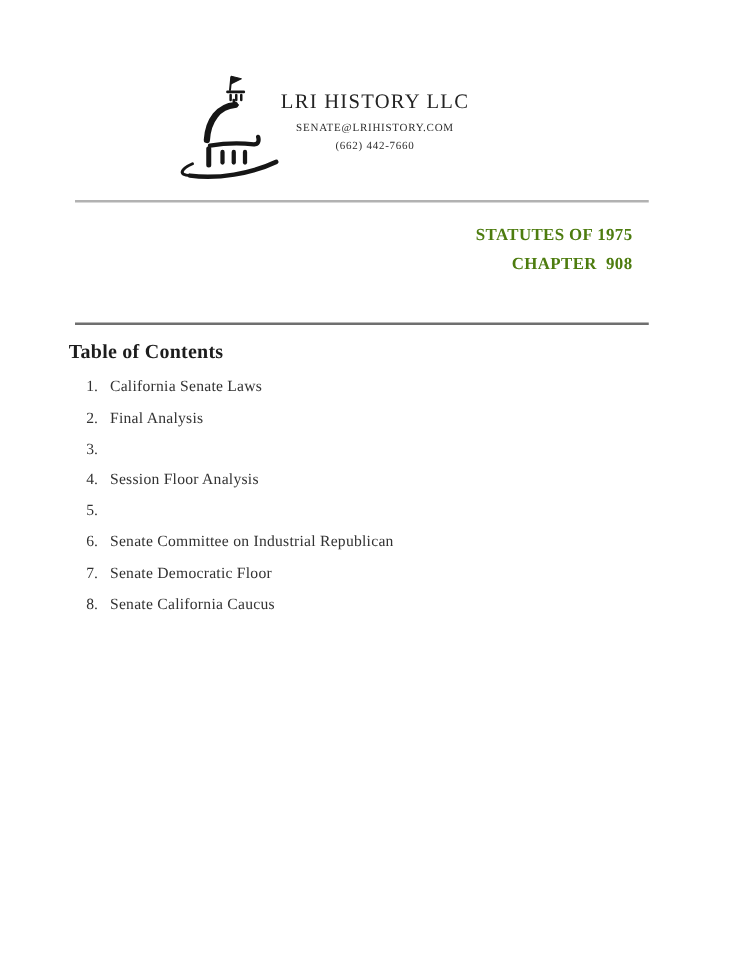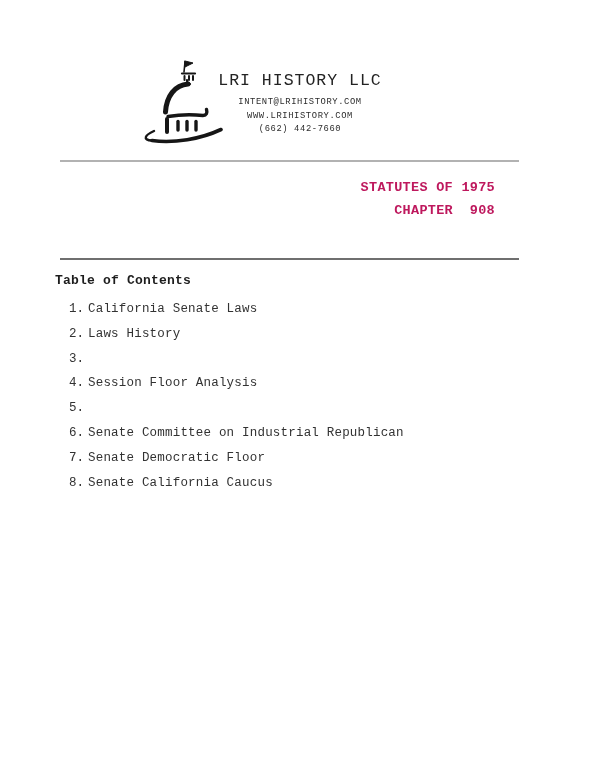--- a/index.html
+++ b/index.html
@@ -5,21 +5,21 @@
   html, body {
     margin: 0;
     padding: 0;
     background: #ffffff;
   }
   .page {
     position: relative;
     width: 540px;
     height: 776px;
     background: #ffffff;
-    font-family: Liberation Mono, monospace;
+    font-family: Liberation Serif, serif;
     color: #2e2e2e;
     overflow: hidden;
   }
 
   
   .logo {
     position: absolute;
     left: 138px;
     top: 58px;
     width: 90px;
@@ -56,41 +56,41 @@
     left: 60px;
     width: 459px;
     height: 2px;
   }
   .rule-top { top: 160px; background: #b2b2b2; }
   .rule-bottom { top: 258px; background: #6f6f6f; height: 1.5px; }
 
   
   .ref-block {
     position: absolute;
-    left: 295px;
+    left: 306px;
     top: 177px;
     width: 200px;
     text-align: right;
     font-weight: bold;
     font-size: 13.5px;
-    color: #be185d;
+    color: #4d7c0f;
     letter-spacing: 0.3px;
   }
   .ref-line {
     line-height: 22.5px;
     white-space: pre;
   }
 
   
   .toc-title {
     position: absolute;
     left: 55px;
     top: 273px;
     font-weight: bold;
-    font-size: 13px;
+    font-size: 16px;
     letter-spacing: 0.2px;
     color: #1d1d1d;
   }
   .toc-list {
     position: absolute;
     left: 69px;
     top: 303px;
     margin: 0;
     padding: 0;
     list-style: none;
@@ -134,22 +134,21 @@
     <path d="M49 63.5 L49 72" stroke-width="3.4"></path>
     <path d="M58 63.5 L58 72" stroke-width="3.4"></path>
 
     <path d="M16 73 C 7 77 4 82 14 82.5" stroke-width="2.4"></path>
     <path d="M14 82.5 C 36 85.5 63 81 83 71.5" stroke-width="3.6"></path>
   </svg>
 
   <div class="company-block">
     <div class="company-name">LRI HISTORY LLC</div>
     <div class="contact-lines">
-      <div class="contact-line">INTENT@LRIHISTORY.COM</div>
-      <div class="contact-line">WWW.LRIHISTORY.COM</div>
+      <div class="contact-line">SENATE@LRIHISTORY.COM</div>
       <div class="contact-line">(662) 442-7660</div>
     </div>
   </div>
 
   <div class="rule rule-top"></div>
   <div class="rule rule-bottom"></div>
 
   <div class="ref-block">
     <div class="ref-line">STATUTES OF 1975</div>
     <div class="ref-line">CHAPTER  908</div>
@@ -157,21 +156,21 @@
 
   <div class="toc-title">Table of Contents</div>
 
   <ol class="toc-list">
     <li class="toc-item">
       <span class="toc-item-number">1.</span>
       <span class="toc-item-label">California Senate Laws</span>
     </li>
     <li class="toc-item">
       <span class="toc-item-number">2.</span>
-      <span class="toc-item-label">Laws History</span>
+      <span class="toc-item-label">Final Analysis</span>
     </li>
     <li class="toc-item">
       <span class="toc-item-number">3.</span>
     </li>
     <li class="toc-item">
       <span class="toc-item-number">4.</span>
       <span class="toc-item-label">Session Floor Analysis</span>
     </li>
     <li class="toc-item">
       <span class="toc-item-number">5.</span>

